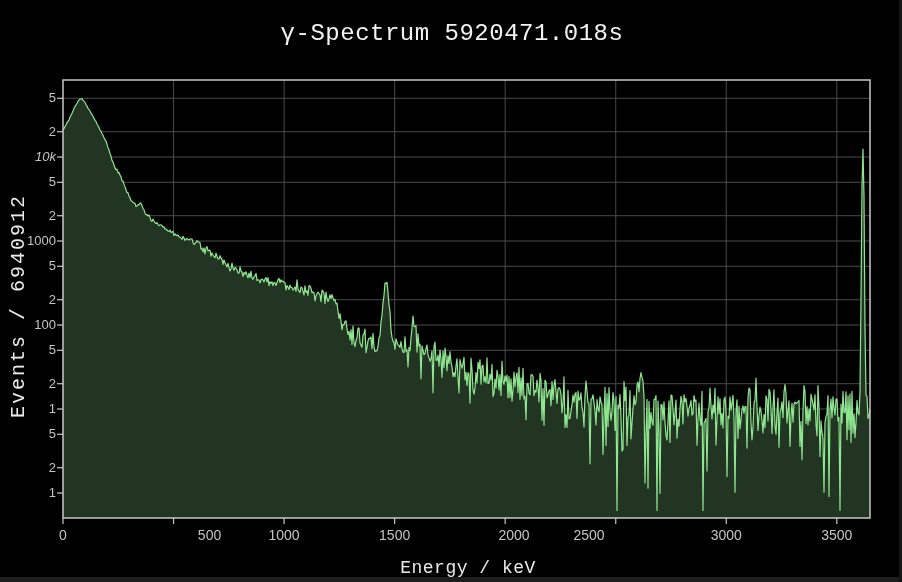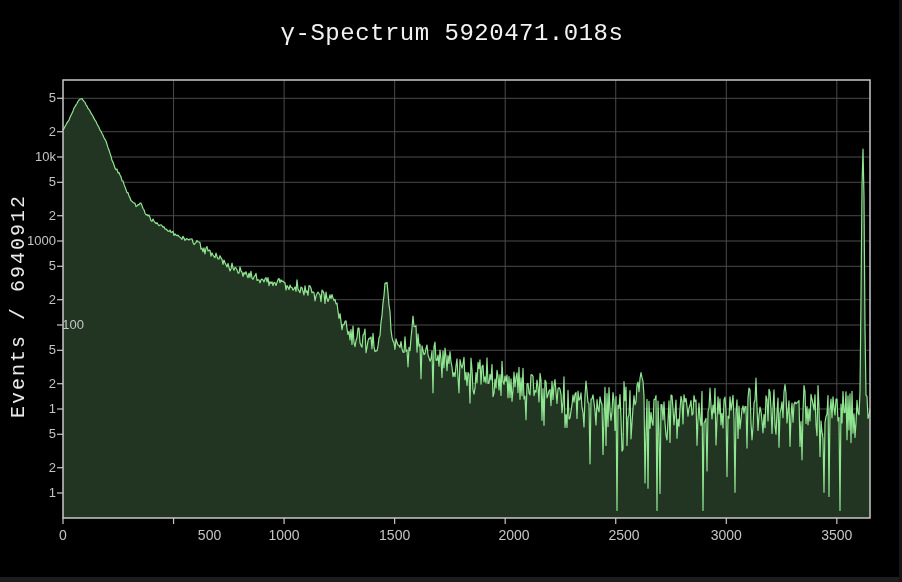--- a/index.html
+++ b/index.html
@@ -68,38 +68,39 @@
       <line x1="57" x2="63" y1="350.2865196357744" y2="350.2865196357744" stroke="#c8c8c8" stroke-width="1.2"></line>
       <line x1="57" x2="63" y1="383.7134803642256" y2="383.7134803642256" stroke="#c8c8c8" stroke-width="1.2"></line>
       <line x1="57" x2="63" y1="409" y2="409" stroke="#c8c8c8" stroke-width="1.2"></line>
       <line x1="57" x2="63" y1="434.2865196357744" y2="434.2865196357744" stroke="#c8c8c8" stroke-width="1.2"></line>
       <line x1="57" x2="63" y1="467.7134803642256" y2="467.7134803642256" stroke="#c8c8c8" stroke-width="1.2"></line>
       <line x1="57" x2="63" y1="493" y2="493" stroke="#c8c8c8" stroke-width="1.2"></line>
       <rect x="63" y="80" width="807" height="438" fill="none" stroke="#c8c8c8" stroke-width="1.5"></rect>
     </svg>
   <div class="title">γ-Spectrum 5920471.018s</div>
   <div class="ylabel">Events / 6940912</div>
+  <div class="xlabel">Energy / keV</div>
   <div class="hscroll"></div>
   <div class="vscroll"></div>
 <div class="xtick" style="left: 63px;">0</div>
     <div class="xtick" style="left: 173.548px; margin-left: 36px;">500</div>
     <div class="xtick" style="left: 284.096px;">1000</div>
     <div class="xtick" style="left: 394.644px;">1500</div>
     <div class="xtick" style="left: 514px;">2000</div>
-    <div class="xtick" style="left: 624px;">2500</div>
+    <div class="xtick" style="left: 589px;">2500</div>
     <div class="xtick" style="left: 726.288px; text-align: right;">3000</div>
     <div class="xtick" style="left: 836.836px;">3500</div>
     <div class="ytick" style="top: 88.2865px;">5</div>
     <div class="ytick" style="top: 121.713px;">2</div>
-    <div class="ytick" style="top: 147px;">10k</div>
+    <div class="ytick" style="top: 147px; font-style: italic;">10k</div>
     <div class="ytick" style="top: 172.287px;">5</div>
     <div class="ytick" style="top: 205.713px;">2</div>
     <div class="ytick" style="top: 231px;">1000</div>
     <div class="ytick" style="top: 256.287px;">5</div>
     <div class="ytick" style="top: 289.713px;">2</div>
-    <div class="ytick" style="top: 315px; padding-left: 28px;">100</div>
+    <div class="ytick" style="top: 315px;">100</div>
     <div class="ytick" style="top: 340.287px;">5</div>
     <div class="ytick" style="top: 373.713px;">2</div>
     <div class="ytick" style="top: 399px;">1</div>
     <div class="ytick" style="top: 424.287px;">5</div>
     <div class="ytick" style="top: 457.713px;">2</div>
     <div class="ytick" style="top: 483px;">1</div>
   </div>
 
 </body></html>

